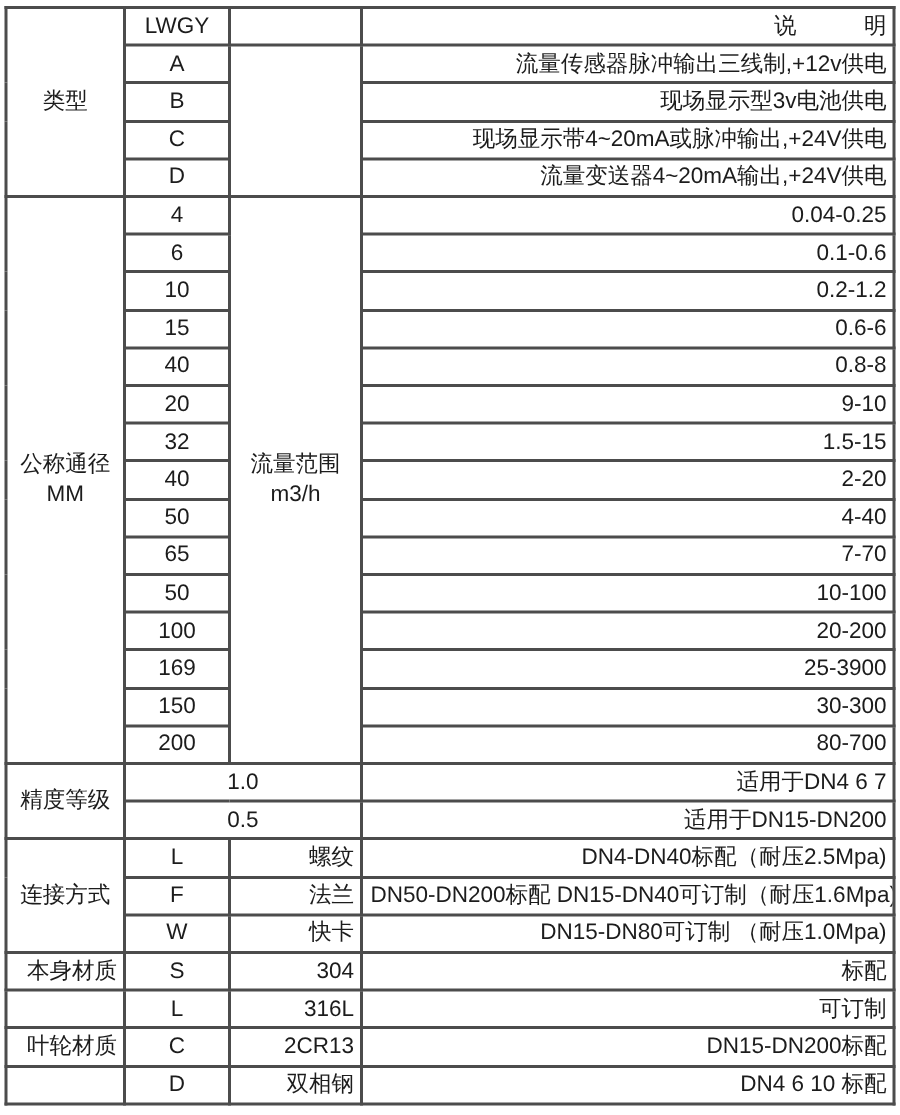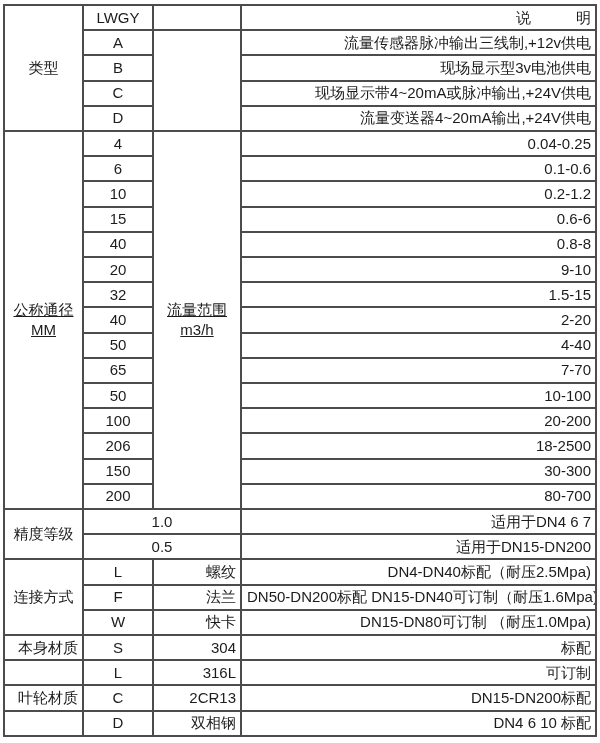--- a/index.html
+++ b/index.html
@@ -25,21 +25,21 @@
     vertical-align: middle;
     padding: 0;
     line-height: 1.2;
     overflow: hidden;
     white-space: nowrap;
   }
   table.spec td.left {
     text-align: right;
     padding: 0 4px 0 5px;
   }
-  .twoline div { line-height: 1.35; text-decoration: underline; }
+  .twoline div { line-height: 1.35; }
 </style>
 </head>
 <body>
 
 <table class="spec">
   <colgroup>
     <col style="width:79px">
     <col style="width:70px">
     <col style="width:88px">
     <col style="width:355px">
@@ -120,22 +120,22 @@
   </tr>
   <tr>
     <td>50</td>
     <td class="left">10-100</td>
   </tr>
   <tr>
     <td>100</td>
     <td class="left">20-200</td>
   </tr>
   <tr>
-    <td>206</td>
-    <td class="left">18-2500</td>
+    <td>169</td>
+    <td class="left">25-3900</td>
   </tr>
   <tr>
     <td>150</td>
     <td class="left">30-300</td>
   </tr>
   <tr>
     <td>200</td>
     <td class="left">80-700</td>
   </tr>
 

